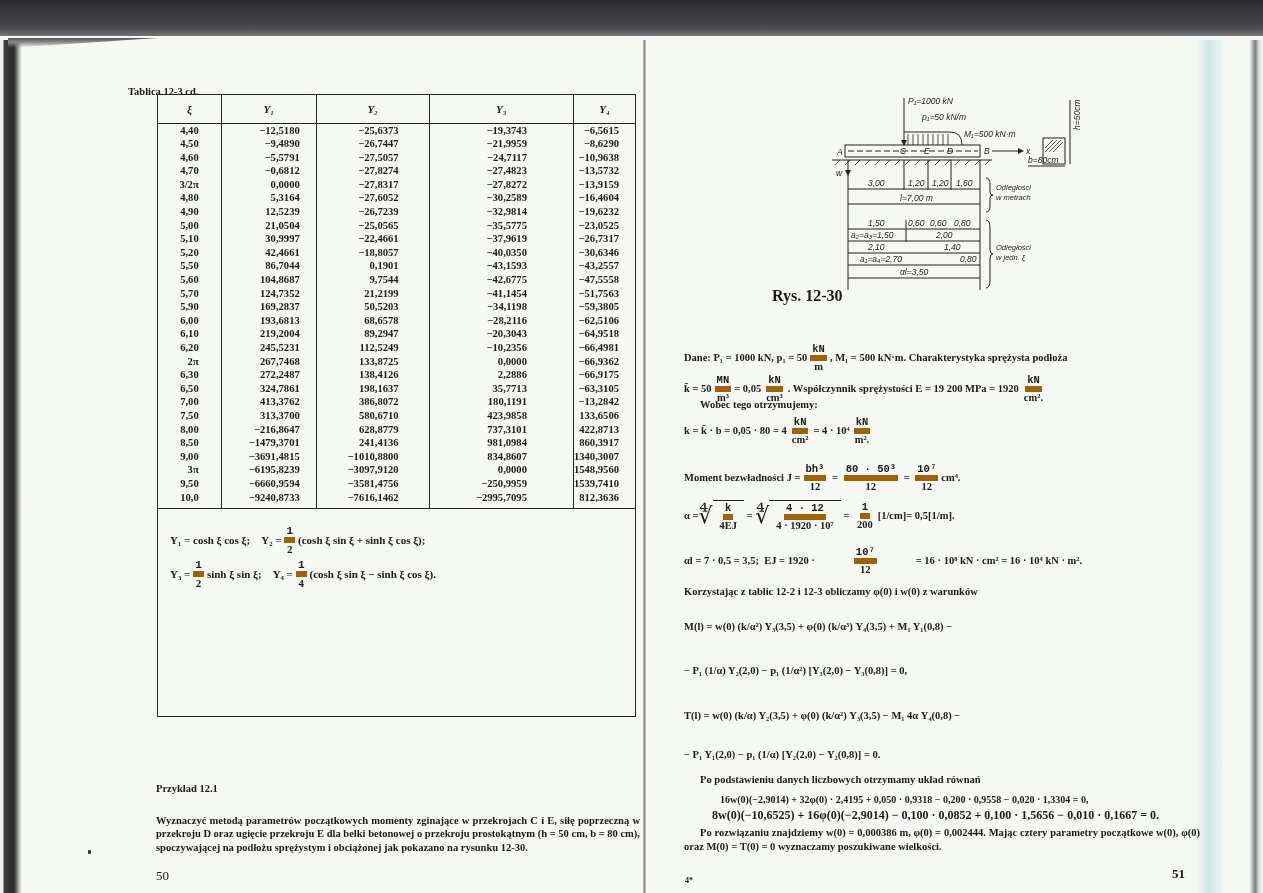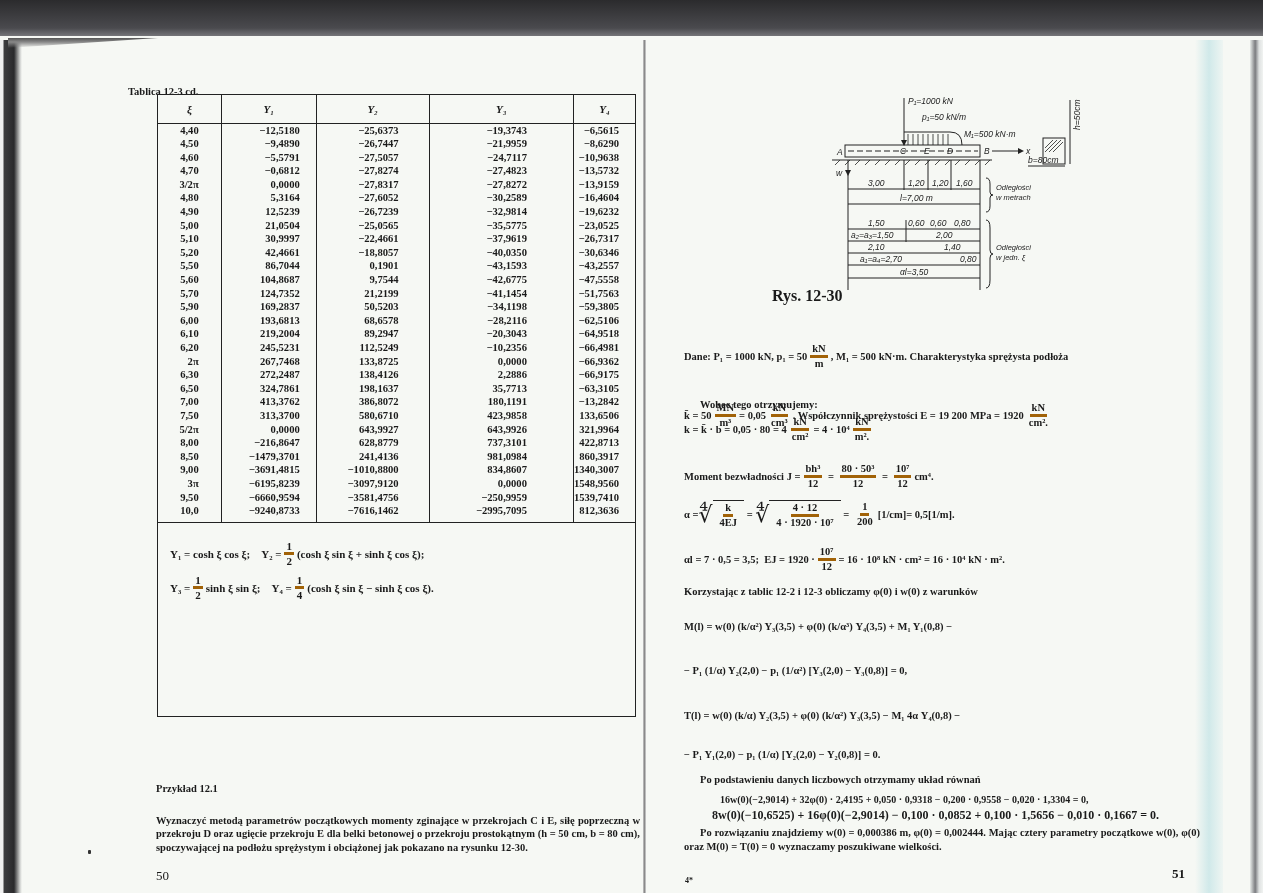--- a/index.html
+++ b/index.html
@@ -33,21 +33,21 @@
     table.ytab td.xi { text-align: right; padding-right: 22px; width: 64px; }
     table.ytab td.y1 { text-align: right; padding-right: 16px; width: 96px; }
     table.ytab td.y2 { text-align: right; padding-right: 30px; width: 114px; }
     table.ytab td.y3 { text-align: right; padding-right: 46px; width: 146px; }
     table.ytab td.y4 { text-align: right; padding-right: 16px; }
     table.ytab tr.first td { padding-top: 8px; }
     table.ytab tr.last td { padding-bottom: 4px; }
     .formula-box { border-top: 1.5px solid #222; padding: 14px 0 0 12px; font-size: 11px; font-weight: bold; }
     .formula-line { height: 34px; display: flex; align-items: center; white-space: pre; }
     .frac { display: inline-flex; flex-direction: column; align-items: center; vertical-align: middle; margin: 0 3px; line-height: 12px; }
-    .frac .num { border-bottom: 3px solid #a16207; padding: 0 2px; }
+    .frac .num { border-bottom: 6px solid #a16207; padding: 0 2px; font-family: Liberation Mono, monospace; }
     .frac .den { padding: 0 2px; }
 
     .example { position: absolute; left: 156px; top: 782px; width: 484px; font-size: 10.5px; font-weight: bold; line-height: 13.6px; }
     .example-title { margin-bottom: 18px; }
     .example-body { text-align: justify; }
     .page-left-num { position: absolute; left: 156px; top: 868px; font-size: 13px; }
     .mark { position: absolute; left: 88px; top: 850px; width: 3px; height: 4px; background: #333; border-radius: 1px; }
 
     
     .figure { position: absolute; left: 760px; top: 90px; width: 340px; height: 220px; }
@@ -232,27 +232,20 @@
           <td class="y2">386,8072</td>
           <td class="y3">180,1191</td>
           <td class="y4">−13,2842</td>
         </tr>
         <tr>
           <td class="xi">7,50</td>
           <td class="y1">313,3700</td>
           <td class="y2">580,6710</td>
           <td class="y3">423,9858</td>
           <td class="y4">133,6506</td>
-        </tr>
-        <tr>
-          <td class="xi">5/2π</td>
-          <td class="y1">0,0000</td>
-          <td class="y2">643,9927</td>
-          <td class="y3">643,9926</td>
-          <td class="y4">321,9964</td>
         </tr>
         <tr>
           <td class="xi">8,00</td>
           <td class="y1">−216,8647</td>
           <td class="y2">628,8779</td>
           <td class="y3">737,3101</td>
           <td class="y4">422,8713</td>
         </tr>
         <tr>
           <td class="xi">8,50</td>
@@ -434,21 +427,21 @@
     <text transform="translate(320,40) rotate(-90)">h=50cm</text>
   </svg>
 </div>
 <div class="fig-caption">Rys. 12-30</div>
 
 <div class="rp eq" style="top:343px;">
   <span>Dane: P₁ = 1000 kN, p₁ = 50</span>
   <span class="frac"><span class="num">kN</span><span class="den">m</span></span>
   <span>, M₁ = 500 kN·m. Charakterystyka sprężysta podłoża</span>
 </div>
-<div class="rp eq" style="top:374px;margin-top:28px;">
+<div class="rp eq" style="top:374px;">
   <span>k̄ = 50</span>
   <span class="frac"><span class="num">MN</span><span class="den">m³</span></span>
   <span>= 0,05</span>
   <span class="frac"><span class="num">kN</span><span class="den">cm³</span></span>
   <span>. Współczynnik sprężystości E = 19 200 MPa = 1920</span>
   <span class="frac"><span class="num">kN</span><span class="den">cm².</span></span>
 </div>
 <div class="rp" style="top:398px; padding-left:16px;">Wobec tego otrzymujemy:</div>
 <div class="rp eq center" style="top:416px;">
   <span>k = k̄ · b = 0,05 · 80 = 4</span>
@@ -470,21 +463,21 @@
   <span>α =</span>
   <span class="root"><span class="big">∜</span><span class="rad"><span class="frac"><span class="num">k</span><span class="den">4EJ</span></span></span></span>
   <span> = </span>
   <span class="root"><span class="big">∜</span><span class="rad"><span class="frac"><span class="num">4 · 12</span><span class="den">4 · 1920 · 10⁷</span></span></span></span>
   <span> = </span>
   <span class="frac"><span class="num">1</span><span class="den">200</span></span>
   <span>[1/cm]</span>
   <span>= 0,5</span>
   <span>[1/m].</span>
 </div>
-<div class="rp eq center" style="top:546px;">
+<div class="rp eq center" style="top:546px;gap:36px;">
   <span>αl = 7 · 0,5 = 3,5;  EJ = 1920 ·</span>
   <span class="frac"><span class="num">10⁷</span><span class="den">12</span></span>
   <span>= 16 · 10⁸ kN · cm² = 16 · 10⁴ kN · m².</span>
 </div>
 <div class="rp" style="top:585px;">Korzystając z tablic 12-2 i 12-3 obliczamy φ(0) i w(0) z warunków</div>
 
 <div class="rp eq center" style="top:620px;">M(l) = w(0) (k/α²) Y₃(3,5) + φ(0) (k/α³) Y₄(3,5) + M₁ Y₁(0,8) −</div>
 <div class="rp eq center" style="top:664px;">− P₁ (1/α) Y₂(2,0) − p₁ (1/α²) [Y₃(2,0) − Y₃(0,8)] = 0,</div>
 <div class="rp eq center" style="top:709px;">T(l) = w(0) (k/α) Y₂(3,5) + φ(0) (k/α²) Y₃(3,5) − M₁ 4α Y₄(0,8) −</div>
 <div class="rp eq center" style="top:748px;">− P₁ Y₁(2,0) − p₁ (1/α) [Y₂(2,0) − Y₂(0,8)] = 0.</div>

